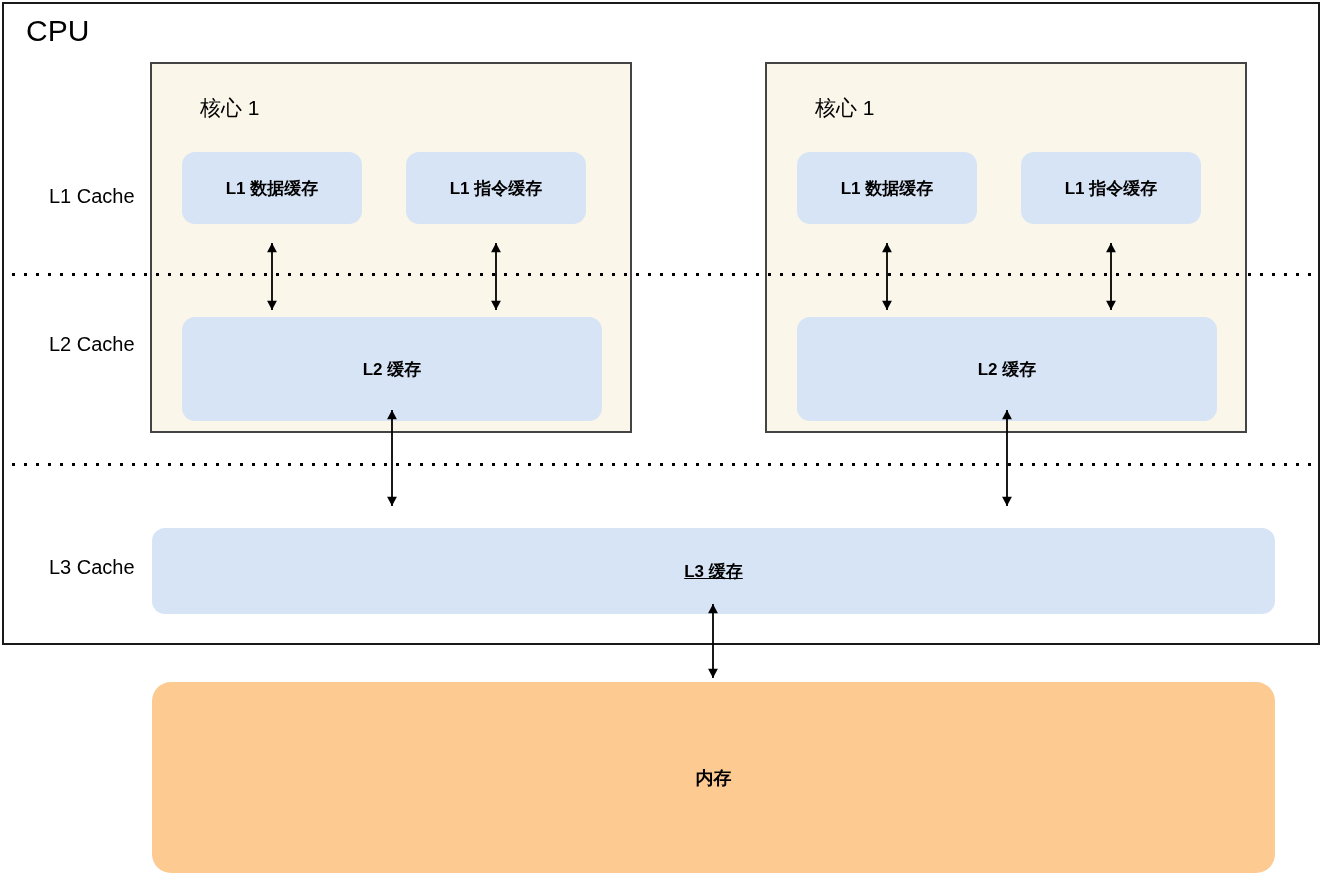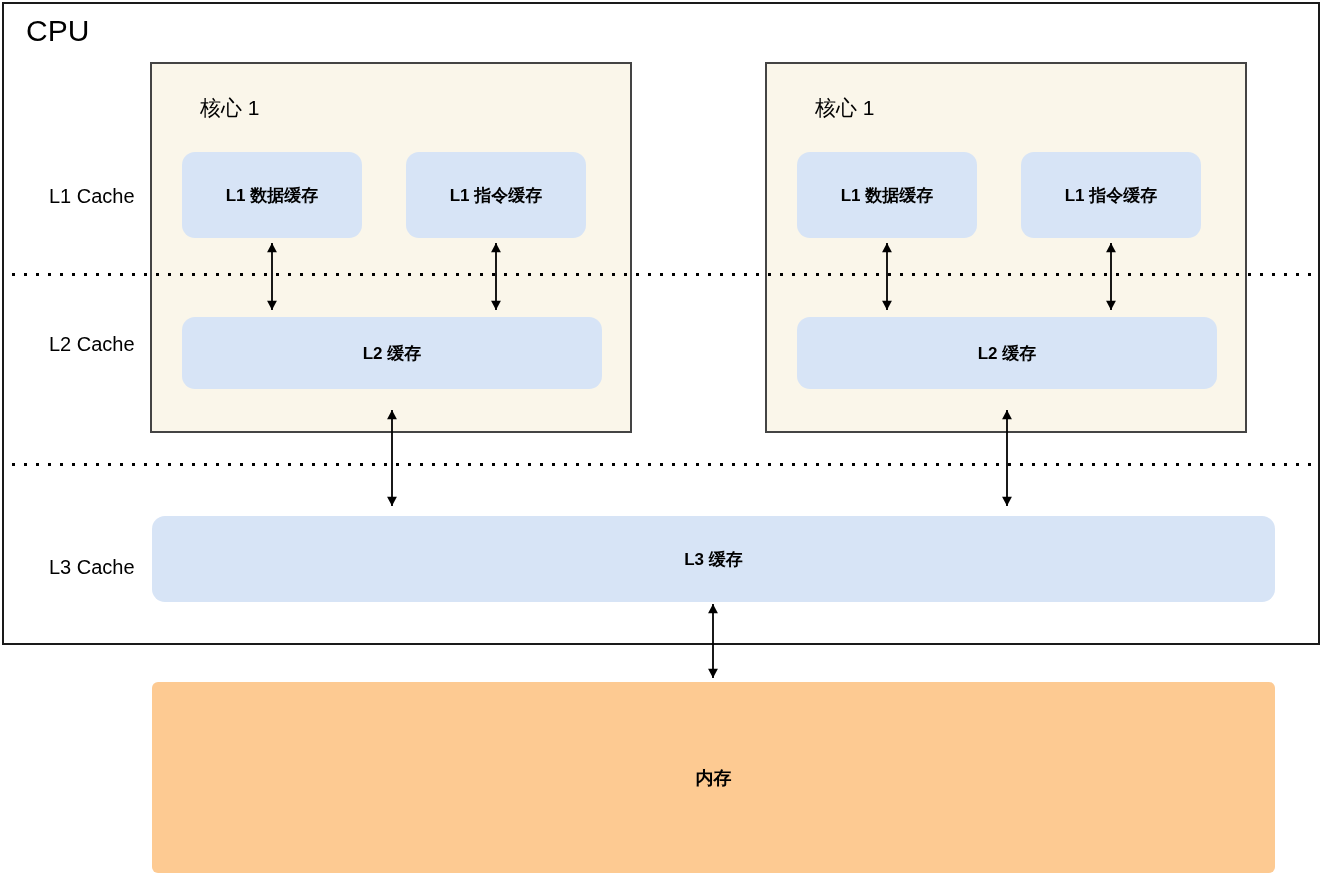--- a/index.html
+++ b/index.html
@@ -41,34 +41,34 @@
     position: absolute; left: 40px; top: 30px;
     font-size: 21px; font-weight: 400; color: #000000; margin-left: 8px;
   }
 
   
   .cache-box {
     position: absolute; background: #d7e4f6; border-radius: 13px;
     display: flex; align-items: center; justify-content: center;
     font-size: 17px; font-weight: 700; color: #000000; z-index: 3;
   }
-  .l1-box { top: 152px; width: 180px; height: 86px; }
+  .l1-box { top: 152px; width: 180px; height: 72px; }
   .core1-l1d { left: 182px; }
   .core1-l1i { left: 406px; }
   .core2-l1d { left: 797px; }
   .core2-l1i { left: 1021px; }
-  .l2-box { top: 317px; width: 420px; height: 72px; }
+  .l2-box { top: 317px; width: 420px; height: 104px; }
   .core1-l2 { left: 182px; }
   .core2-l2 { left: 797px; }
-  .l3-box { left: 152px; top: 516px; width: 1123px; height: 86px; }
+  .l3-box { left: 152px; top: 528px; width: 1123px; height: 86px; text-decoration: underline; }
 
   
   .memory-box {
     position: absolute; left: 152px; top: 682px; width: 1123px; height: 191px;
-    background: #fdca92; border-radius: 6px; z-index: 3;
+    background: #fdca92; border-radius: 19px; z-index: 3;
     display: flex; align-items: center; justify-content: center;
     font-size: 18px; font-weight: 700; color: #000000;
   }
 
   
   .dotted-line {
     position: absolute; left: 12px; width: 1300px; height: 3px; z-index: 4;
     background: repeating-linear-gradient(to right, #000000 0 3px, transparent 3px 12px);
   }
   .dotted-line.sep-1 { top: 273px; }

